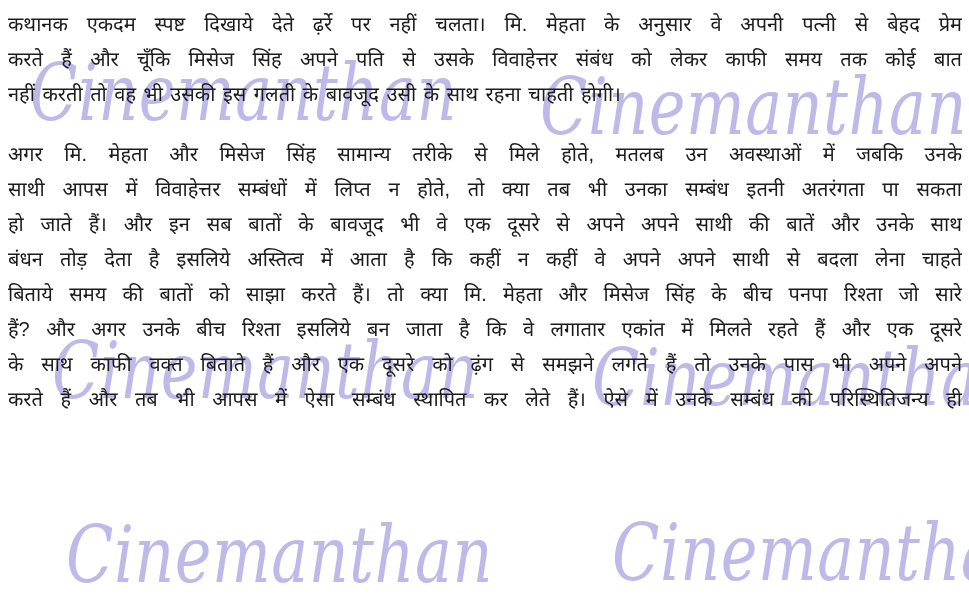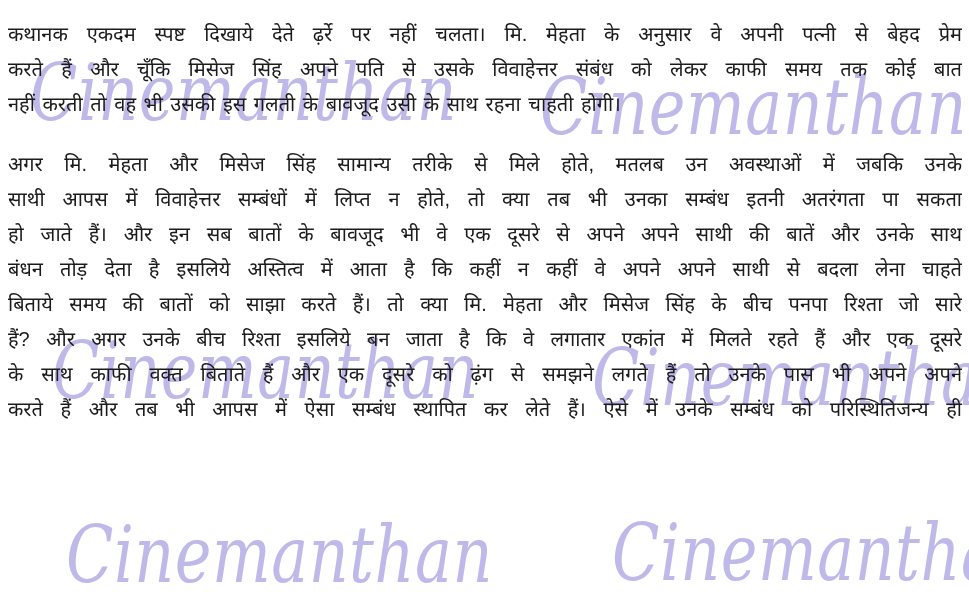--- a/index.html
+++ b/index.html
@@ -19,21 +19,21 @@
     font-family:"DejaVu Serif", serif;
     font-style:italic;
     font-size:62px;
     letter-spacing:0.5px;
     white-space:nowrap;
     transform:scaleY(1.28);
     transform-origin:0 0;
     user-select:none;
   }
   .text-layer {
-    position:absolute; left:8px; right:7px; top:17px; z-index:1;
+    position:absolute; left:8px; right:7px; top:7px; z-index:1;
     font-size:20px; line-height:35px;
   }
   .para { margin-bottom:25px; }
   .para:last-child { margin-bottom:16px; }
   .line {
     height:35px; overflow:hidden;
     text-align:justify;
     text-align-last:justify;
     word-spacing:2px;
     white-space:normal;

